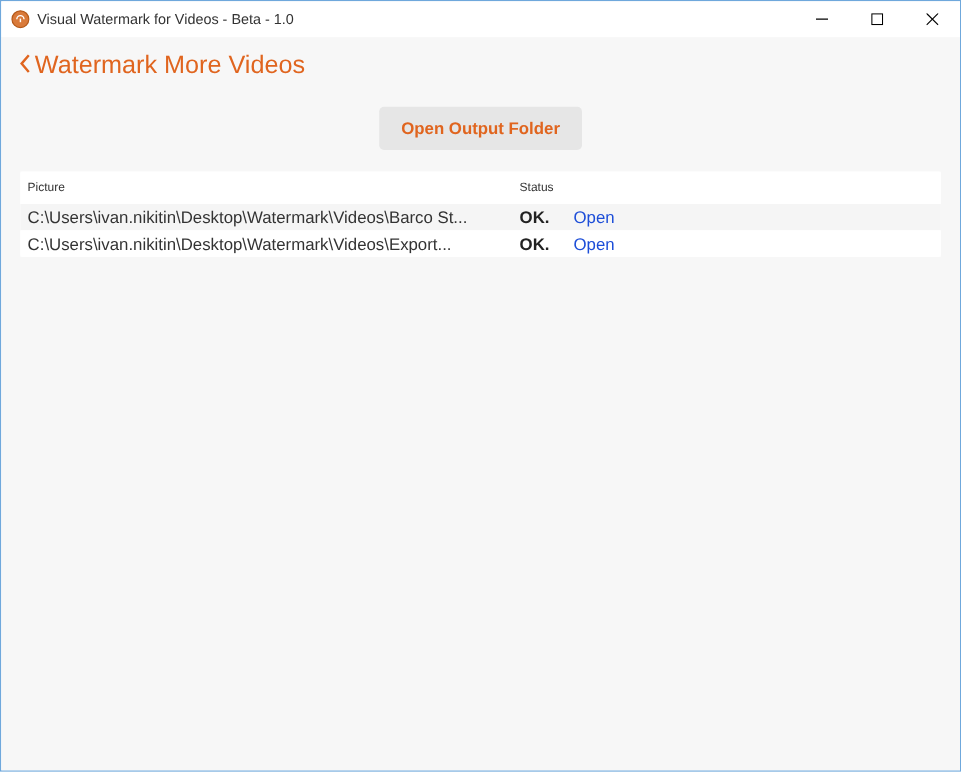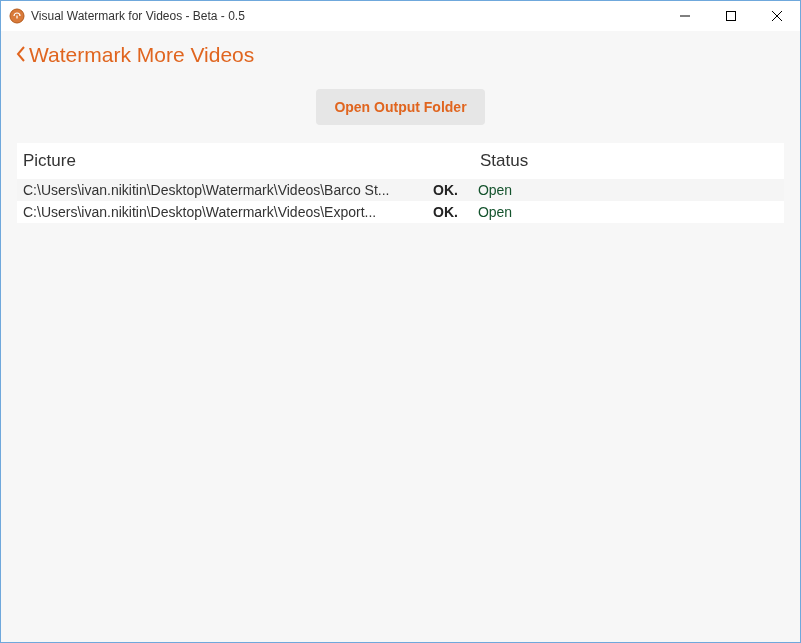--- a/index.html
+++ b/index.html
@@ -88,25 +88,24 @@
       font-weight: 600;
       padding: 10px 18px;
       cursor: pointer;
     }
     .table {
       background: #ffffff;
       border-radius: 2px;
     }
     .table-header {
       display: flex;
-      font-size: 17px;
+      font-size: 10px;
       color: #333;
       padding: 8px 0;
       background: #ffffff;
-      gap: 47px;
     }
     .col-picture {
       width: 410px;
       padding-left: 6px;
     }
     .col-status {
       flex: 1;
       padding-left: 6px;
     }
     .table-row {
@@ -134,36 +133,36 @@
       padding-left: 6px;
       display: flex;
       gap: 20px;
       align-items: baseline;
     }
     .status-ok {
       font-weight: 700;
       color: #222;
     }
     .open-link {
-      color: #14532d;
+      color: #1d4ed8;
       cursor: pointer;
     }
   </style>
 </head>
 <body>
 
 <div class="titlebar">
   <span class="titlebar-icon">
     <svg width="16" height="16" viewBox="0 0 16 16">
       <circle cx="8" cy="8" r="7" fill="#d97a3a" stroke="#b55a1a" stroke-width="1"></circle>
       <path d="M5 8 a3 3 0 0 1 6 0" fill="none" stroke="#fff" stroke-width="1.2"></path>
       <rect x="7.4" y="7.5" width="1.2" height="3" fill="#fff"></rect>
     </svg>
   </span>
-  <span class="titlebar-title">Visual Watermark for Videos - Beta - 0.5</span>
+  <span class="titlebar-title">Visual Watermark for Videos - Beta - 1.0</span>
   <span class="titlebar-spacer"></span>
   <div class="win-controls">
     <div class="win-btn">
       <svg width="10" height="10" viewBox="0 0 10 10">
           <line x1="0" y1="5" x2="10" y2="5" stroke="#000" stroke-width="1"></line>
         </svg>
     </div>
     <div class="win-btn">
       <svg width="10" height="10" viewBox="0 0 10 10">
           <rect x="0.5" y="0.5" width="9" height="9" fill="none" stroke="#000" stroke-width="1"></rect>

